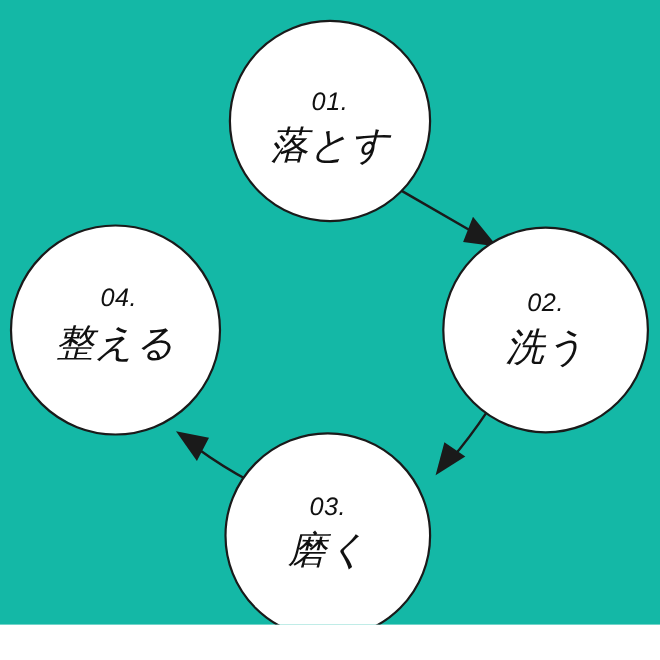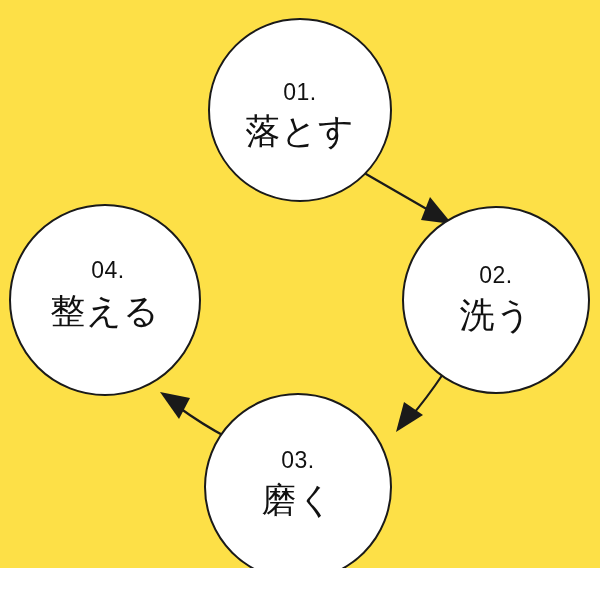--- a/index.html
+++ b/index.html
@@ -8,22 +8,23 @@
     padding: 0;
     background: #ffffff;
   }
   body {
     font-family: "Liberation Sans", "DejaVu Sans", sans-serif;
   }
   #canvas {
     position: relative;
     width: 600px;
     height: 568px;
-    background: #fde047;
+    background: #14b8a6;
     overflow: hidden;
+    font-style: italic;
   }
   #diagram-svg {
     position: absolute;
     top: 0;
     left: 0;
     width: 600px;
     height: 600px;
     display: block;
   }
   .node-circle {

